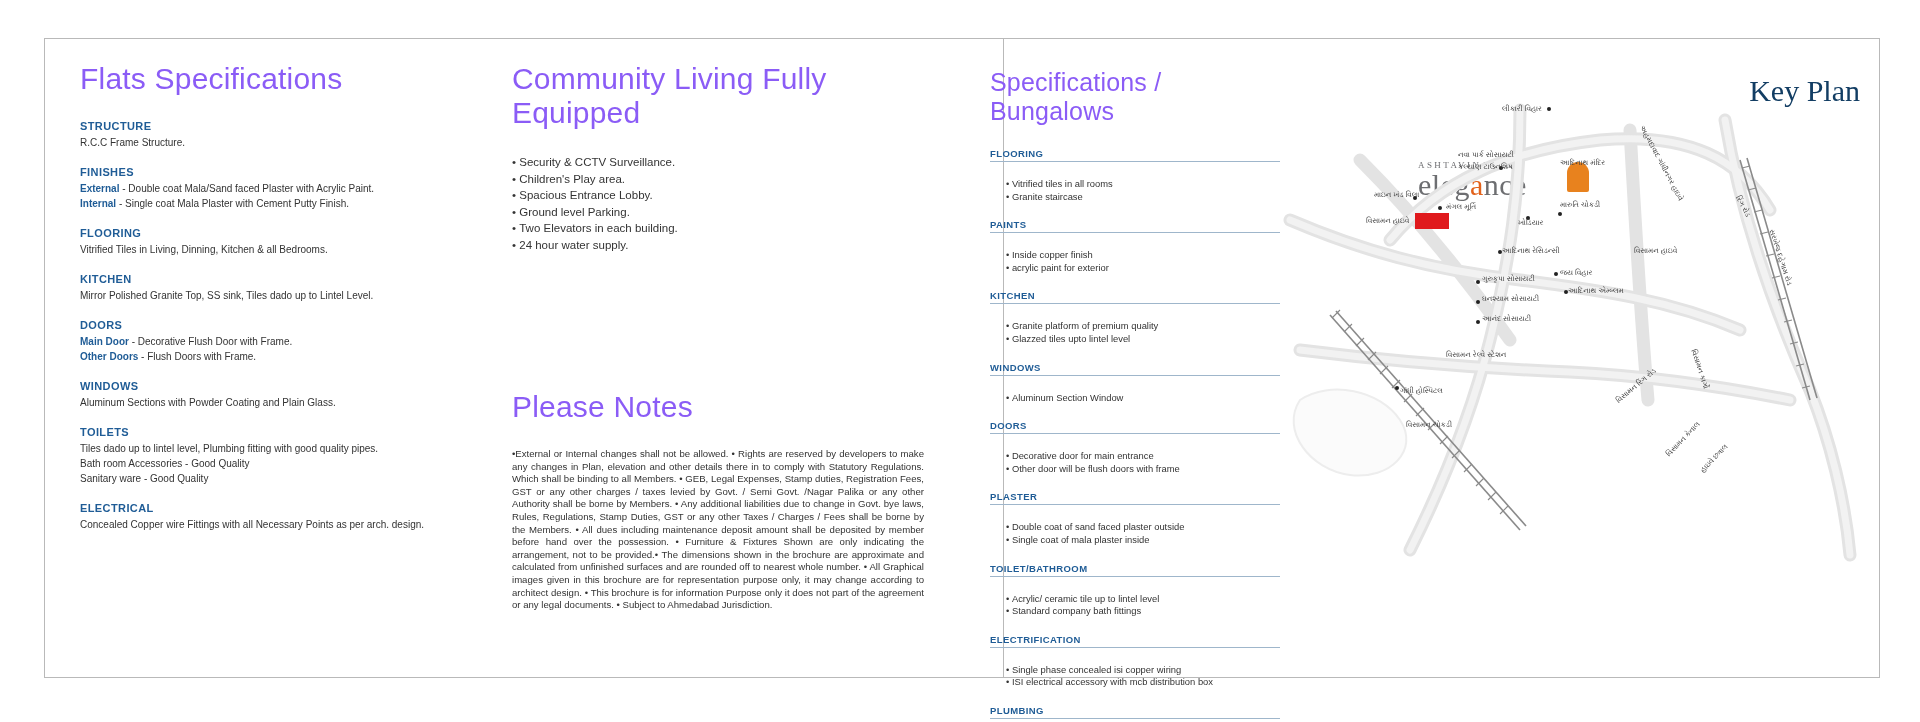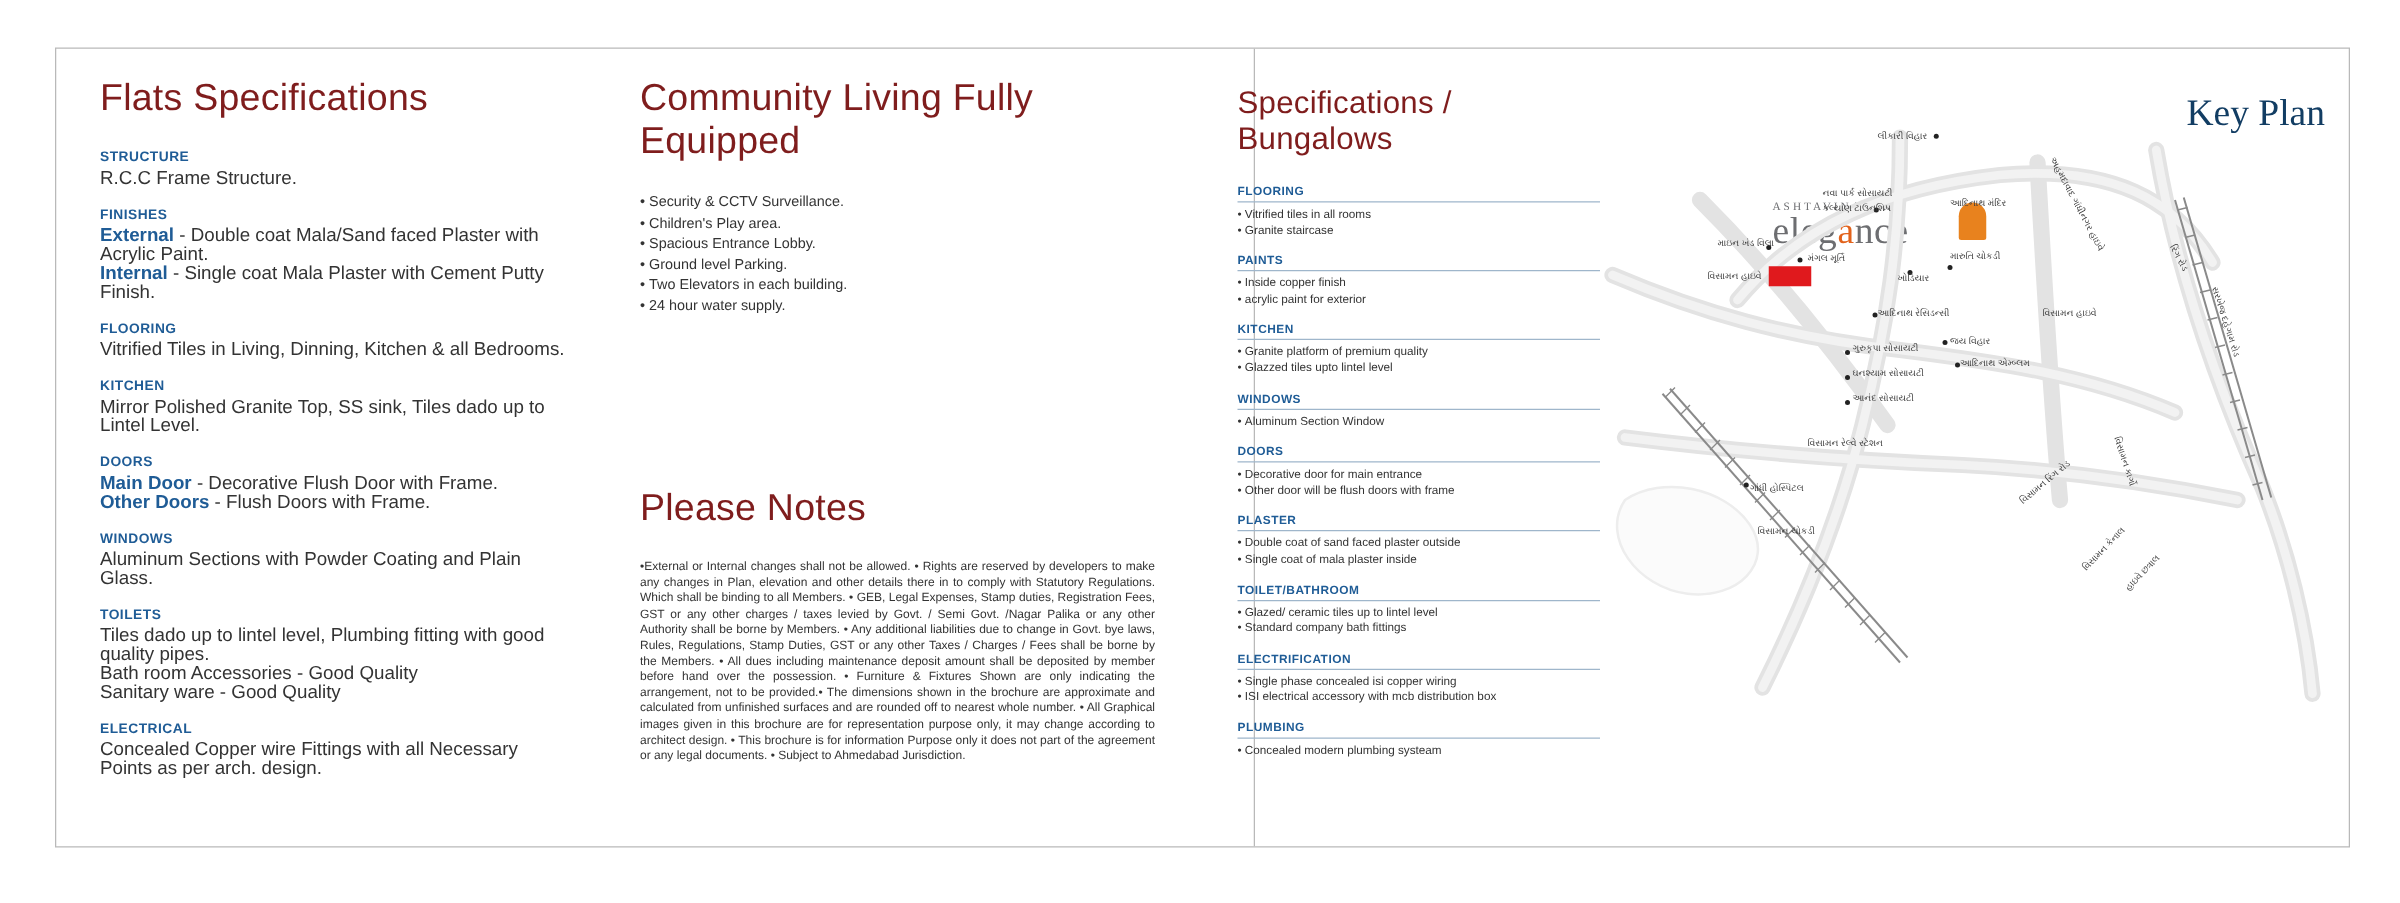--- a/index.html
+++ b/index.html
@@ -42,35 +42,35 @@
   
   .col-flats {
     position: absolute;
     left: 80px;
     top: 62px;
     width: 380px;
   }
   h1.section-title {
     font-size: 30px;
     font-weight: normal;
-    color: #7f1d1d;
+    color: #8b5cf6;
     margin: 0 0 24px 0;
     letter-spacing: 0.2px;
   }
   .spec-block { margin-bottom: 16px; }
   .spec-head {
     color: #1f5c96;
     font-size: 11px;
     font-weight: bold;
     letter-spacing: 0.4px;
     margin-bottom: 3px;
   }
   .spec-body {
     color: #333333;
-    font-size: 15px;
+    font-size: 10px;
     line-height: 15px;
   }
   .spec-body .lbl {
     color: #1f5c96;
     font-weight: bold;
   }
   
   .col-community {
     position: absolute;
     left: 512px;
@@ -116,21 +116,21 @@
     color: #1f5c96;
     font-size: 9.5px;
     font-weight: bold;
     letter-spacing: 0.4px;
     border-bottom: 1px solid #9fb6cb;
     padding-bottom: 2px;
     margin-bottom: 3px;
   }
   .bspec-list {
     list-style: none;
-    margin: 0;
+    margin: 16px;
     padding: 0;
     color: #333333;
     font-size: 9.4px;
     line-height: 12.6px;
   }
   .bspec-list li::before { content: "\2022\00a0"; }
   
   .keyplan-title {
     position: absolute;
     right: 60px;
@@ -362,21 +362,21 @@
       <div class="bspec-head">PLASTER</div>
       <ul class="bspec-list">
         <li>Double coat of sand faced plaster outside</li>
         <li>Single coat of mala plaster inside</li>
       </ul>
     </div>
 
     <div class="bspec-block">
       <div class="bspec-head">TOILET/BATHROOM</div>
       <ul class="bspec-list">
-        <li>Glazed/ ceramic tiles up to lintel level</li>
+        <li>Acrylic/ ceramic tile up to lintel level</li>
         <li>Standard company bath fittings</li>
       </ul>
     </div>
 
     <div class="bspec-block">
       <div class="bspec-head">ELECTRIFICATION</div>
       <ul class="bspec-list">
         <li>Single phase concealed isi copper wiring</li>
         <li>ISI electrical accessory with mcb distribution box</li>
       </ul>

